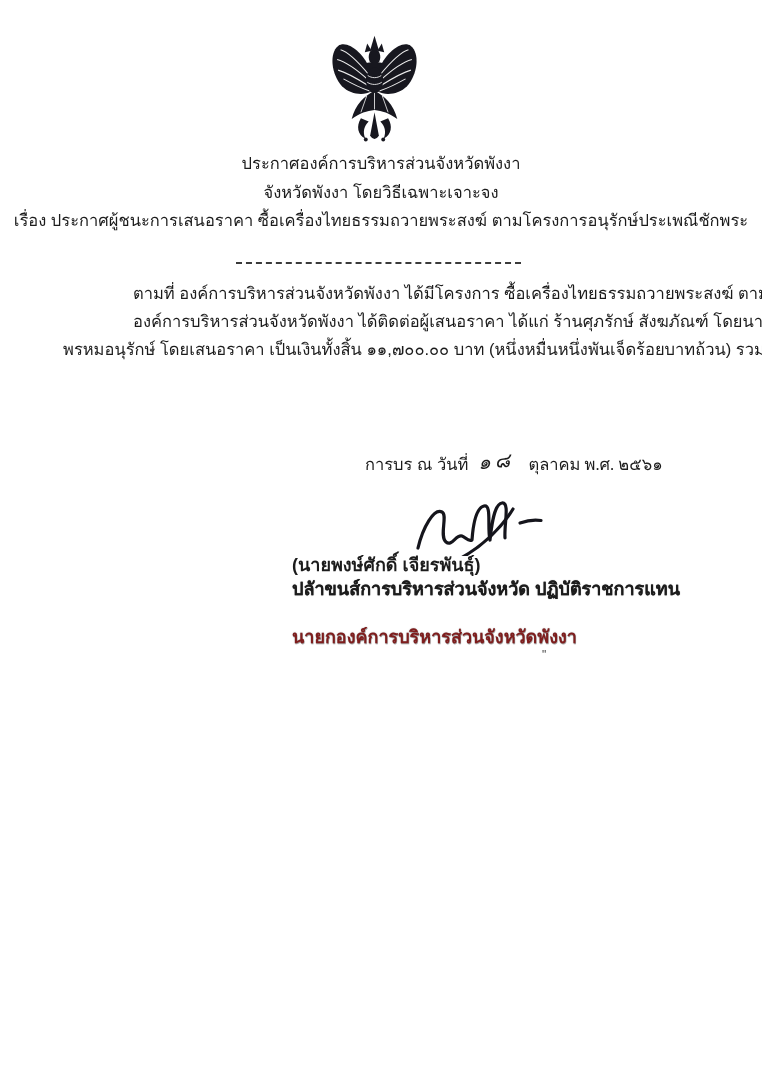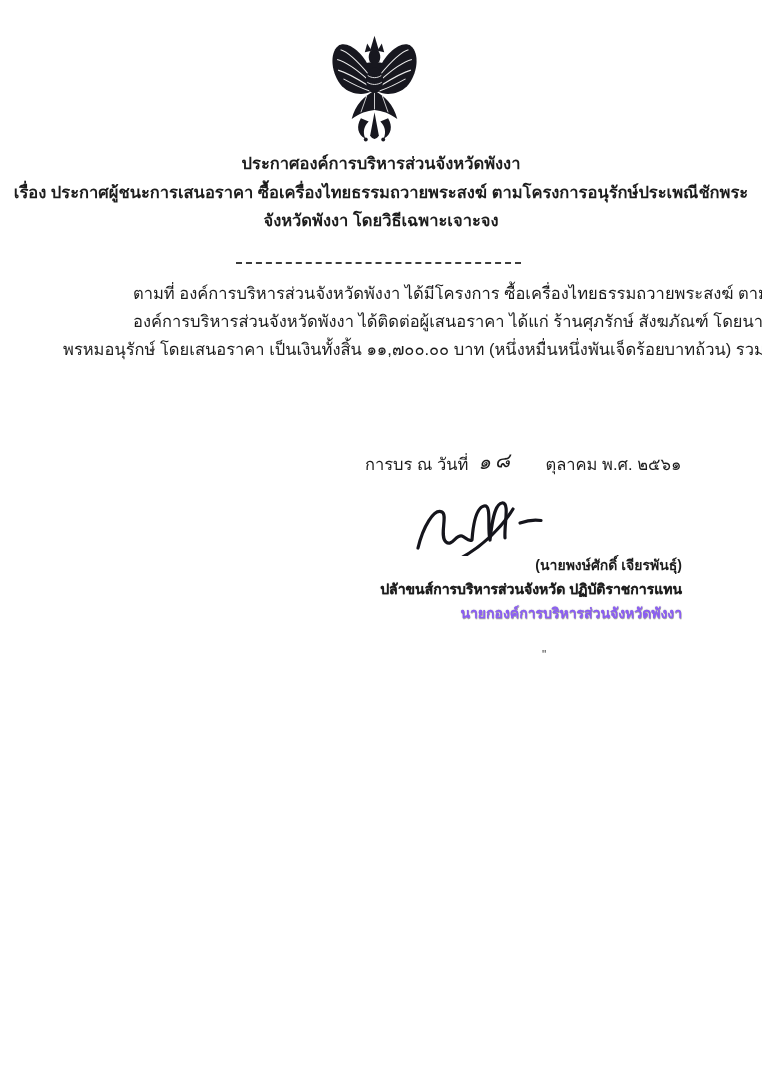--- a/index.html
+++ b/index.html
@@ -8,56 +8,57 @@
   .page {
     position:relative; width:762px; height:1080px; background:#ffffff;
     margin:0 auto; overflow:hidden; color:#1c1c1c;
   }
   
   .emblem { position:absolute; top:33px; left:326px; width:97px; height:115px; }
   .emblem svg { width:100%; height:100%; }
   
   .header {
     position:absolute; top:149px; left:0; width:762px;
-    text-align:center; font-weight:700; font-size:16.5px; line-height:28.5px;
+    text-align:center; font-weight:400; font-size:16.5px; line-height:28.5px;
     white-space:nowrap;
   }
   
   .separator {
     position:absolute; top:262px; left:236px; width:285px; height:0;
     border-top:2px dashed #3a3a3a;
   }
   
   .body-text {
     position:absolute; top:279px; left:63px; width:645px;
     font-size:16.5px; line-height:28px; white-space:nowrap;
   }
   .body-text .indent { padding-left:70px; }
   
   .date-line {
     position:absolute; top:447px; left:365px; font-size:16.5px; white-space:nowrap;
   }
-  .date-line .sp { margin-left:23px; }
+  .date-line .sp { margin-left:6px;font-family:Liberation Serif, serif; }
   .handwritten {
     display:inline-block; margin:0 8px 0 10px; font-size:20px; font-style:italic;
     letter-spacing:4px; transform:rotate(-4deg) translateY(-2px); font-weight:400;
   }
   
   .signature { position:absolute; top:496px; left:404px; width:176px; height:60px; }
   .signature svg { width:100%; height:100%; }
   
   .sign-block {
-    position:absolute; top:553px; left:302px; width:380px;
-    text-align:right; font-size:14px; line-height:24px; white-space:nowrap;
+    position:absolute; top:553px; left:292px; width:380px;
+    text-align:left; font-size:18px; line-height:24px; white-space:nowrap;
   }
   .signer-name { font-weight:700; }
   .signer-pos1 { font-weight:700; text-shadow:0 0 0.7px #2a2a2a; }
   .signer-pos2 {
-    font-weight:700; color:#8b5cf6;
+    font-weight:700; color:#7f1d1d;
     text-shadow:0 0 1.2px #9a9a9a, 0.5px 0.5px 0.5px #a8a8a8;
+    margin-top:24px;
   }
   .stray {
     position:absolute; top:648px; left:542px; font-size:12px; color:#444;
   }
 </style>
 </head>
 <body>
 
 <div class="page">
 
@@ -94,22 +95,22 @@
 
         <path d="M50,80 L45.5,104 C48,108.5 52,108.5 54.5,104 Z"></path>
         <circle cx="41" cy="108" r="2"></circle>
         <circle cx="59" cy="108" r="2"></circle>
       </g>
     </svg>
   </div>
 
   <div class="header">
     <div>ประกาศองค์การบริหารส่วนจังหวัดพังงา</div>
+    <div>จังหวัดพังงา โดยวิธีเฉพาะเจาะจง</div>
     <div>เรื่อง ประกาศผู้ชนะการเสนอราคา ซื้อเครื่องไทยธรรมถวายพระสงฆ์ ตามโครงการอนุรักษ์ประเพณีชักพระ</div>
-    <div>จังหวัดพังงา โดยวิธีเฉพาะเจาะจง</div>
   </div>
 
   <div class="separator"></div>
 
   <div class="body-text">
     <div class="indent">ตามที่ องค์การบริหารส่วนจังหวัดพังงา ได้มีโครงการ ซื้อเครื่องไทยธรรมถวายพระสงฆ์ ตามโครงการ</div>
     <div class="indent">องค์การบริหารส่วนจังหวัดพังงา ได้ติดต่อผู้เสนอราคา ได้แก่ ร้านศุภรักษ์ สังฆภัณฑ์ โดยนายศุภรักษ์</div>
     <div>พรหมอนุรักษ์ โดยเสนอราคา เป็นเงินทั้งสิ้น ๑๑,๗๐๐.๐๐ บาท (หนึ่งหมื่นหนึ่งพันเจ็ดร้อยบาทถ้วน) รวมภาษีอื่น</div>
   </div>
 

